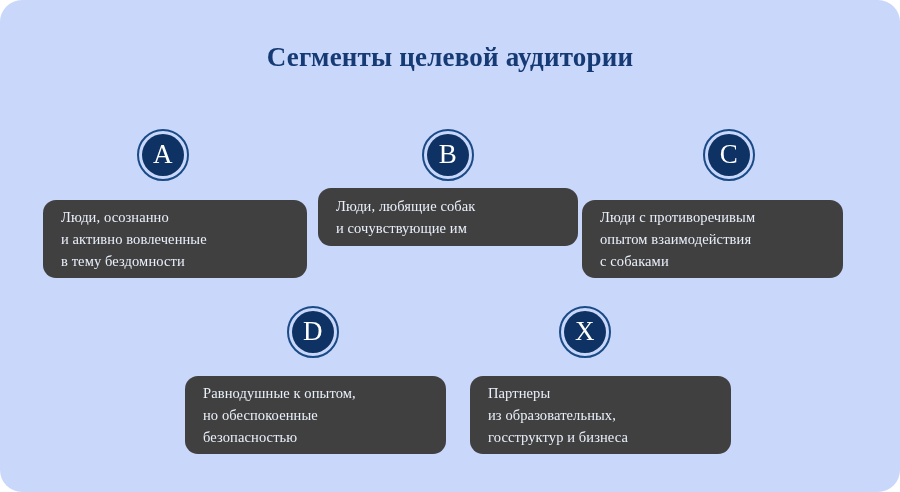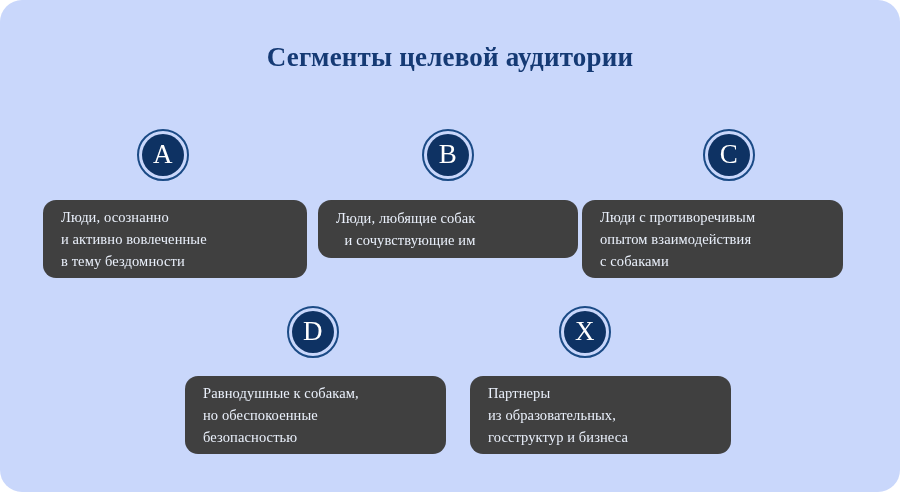--- a/index.html
+++ b/index.html
@@ -103,21 +103,21 @@
 в тему бездомности</div>
     </div>
   </div>
 
   <div class="segment">
     <div class="badge" style="left:422px; top:129px;">
       <div class="badge-inner">
         <span class="badge-letter">B</span>
       </div>
     </div>
-    <div class="card" style="left:318px; top:200px; width:260px; height:58px;text-align:right;">
+    <div class="card" style="left:318px; top:188px; width:260px; height:58px;">
       <div class="card-text">Люди, любящие собак
 и сочувствующие им</div>
     </div>
   </div>
 
   <div class="segment">
     <div class="badge" style="left:703px; top:129px;">
       <div class="badge-inner">
         <span class="badge-letter">C</span>
       </div>
@@ -129,21 +129,21 @@
     </div>
   </div>
 
   <div class="segment">
     <div class="badge" style="left:287px; top:306px;">
       <div class="badge-inner">
         <span class="badge-letter">D</span>
       </div>
     </div>
     <div class="card" style="left:185px; top:376px; width:261px; height:78px;">
-      <div class="card-text">Равнодушные к собакам,
+      <div class="card-text">Равнодушные к опытом,
 но обеспокоенные
 безопасностью</div>
     </div>
   </div>
 
   <div class="segment">
     <div class="badge" style="left:559px; top:306px;">
       <div class="badge-inner">
         <span class="badge-letter">X</span>
       </div>

